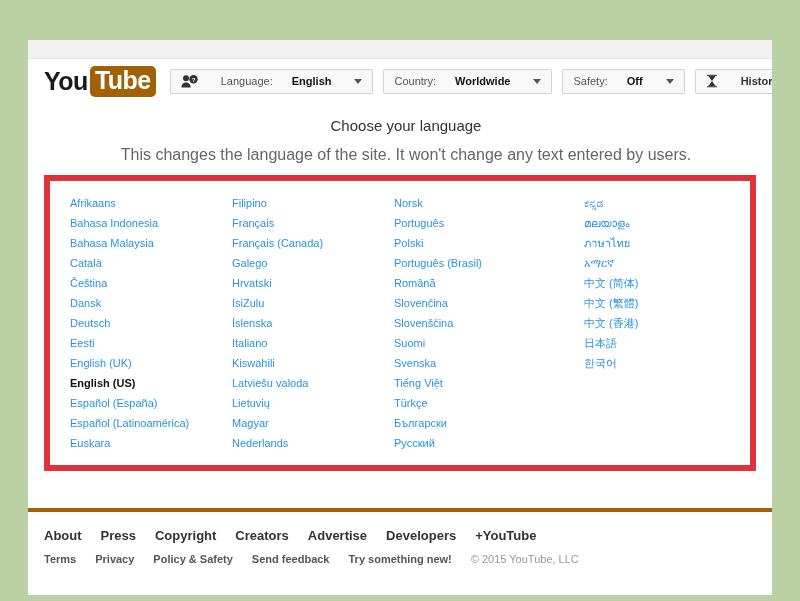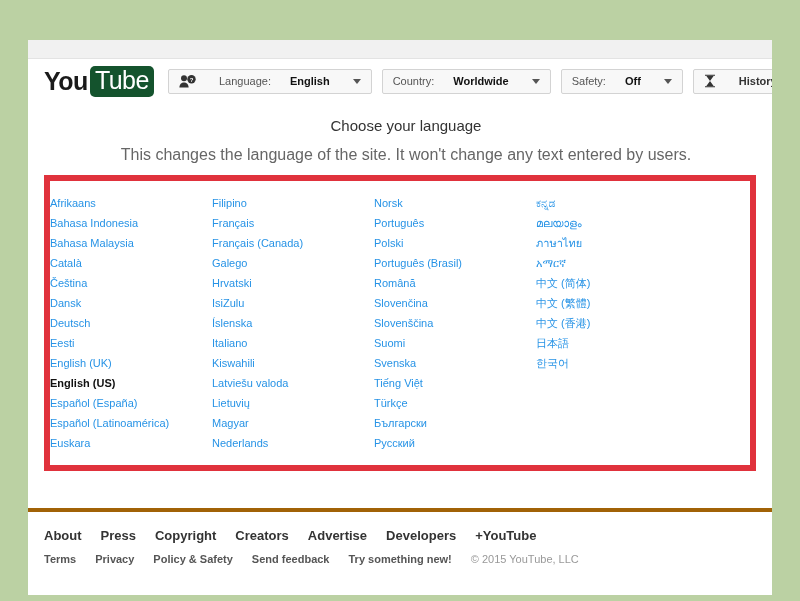--- a/index.html
+++ b/index.html
@@ -44,23 +44,23 @@
   }
   .yt-you {
     font-family: "Liberation Sans", sans-serif;
     font-weight: bold;
     font-size: 25px;
     letter-spacing: -0.5px;
     color: #1a1a1a;
     line-height: 1;
   }
   .yt-tube {
-    background: #14532d;
+    background: #a16207;
     color: #ffffff;
-    font-weight: normal;
+    font-weight: bold;
     font-size: 25px;
     line-height: 1;
     padding: 2px 5px 4px 5px;
     border-radius: 5px;
     margin-left: 2px;
     letter-spacing: -0.5px;
   }
   .btn {
     display: inline-flex;
     align-items: center;
@@ -106,27 +106,27 @@
     position: absolute;
     left: 16px;
     top: 135px;
     width: 712px;
     box-sizing: border-box;
     border: 6px solid #e0323c;
     background: #ffffff;
   }
   .lang-grid {
     display: flex;
-    padding: 12px 0 12px 0;
+    padding: 12px 0 12px 20px;
   }
   .lang-col {
     width: 162px;
     flex: 0 0 auto;
   }
-  .lang-col:last-child { width: auto; }
+  .lang-col:last-child { width: auto; margin-left: 28px; }
   .lang-item {
     font-size: 11px;
     color: #2793e6;
     line-height: 20px;
     height: 20px;
     cursor: pointer;
     white-space: nowrap;
     text-decoration: none;
     display: block;
   }

